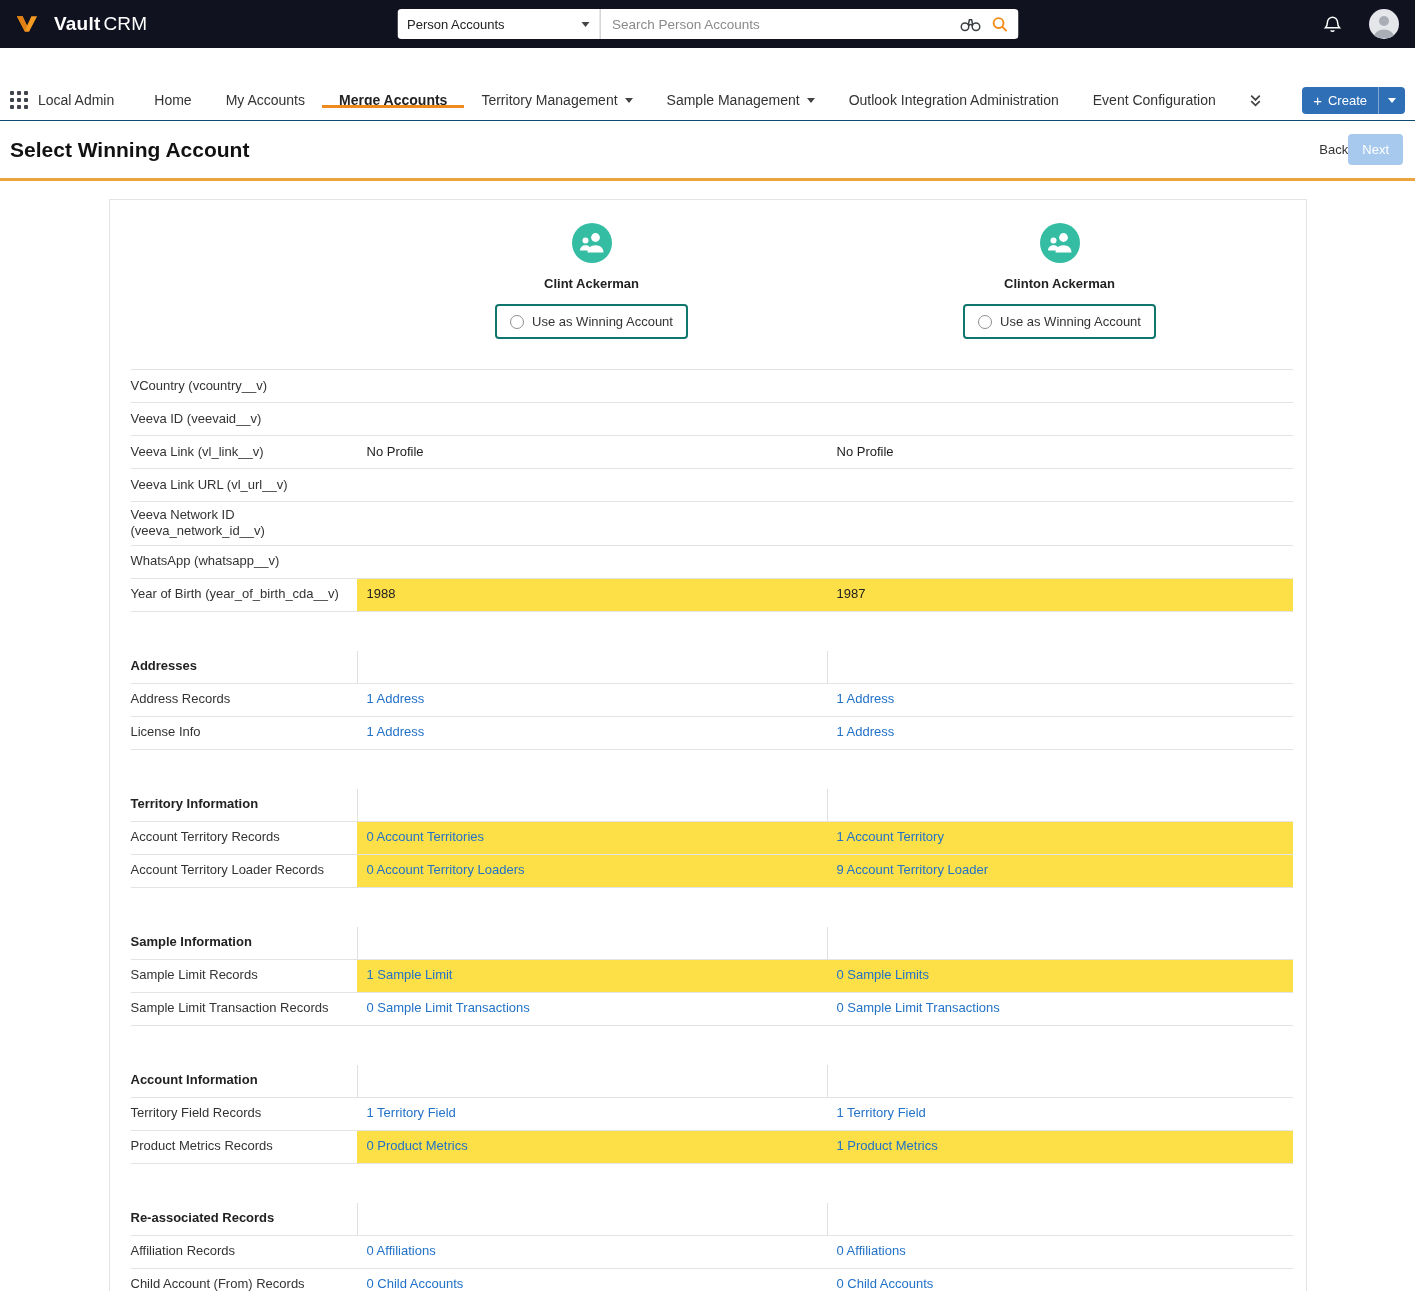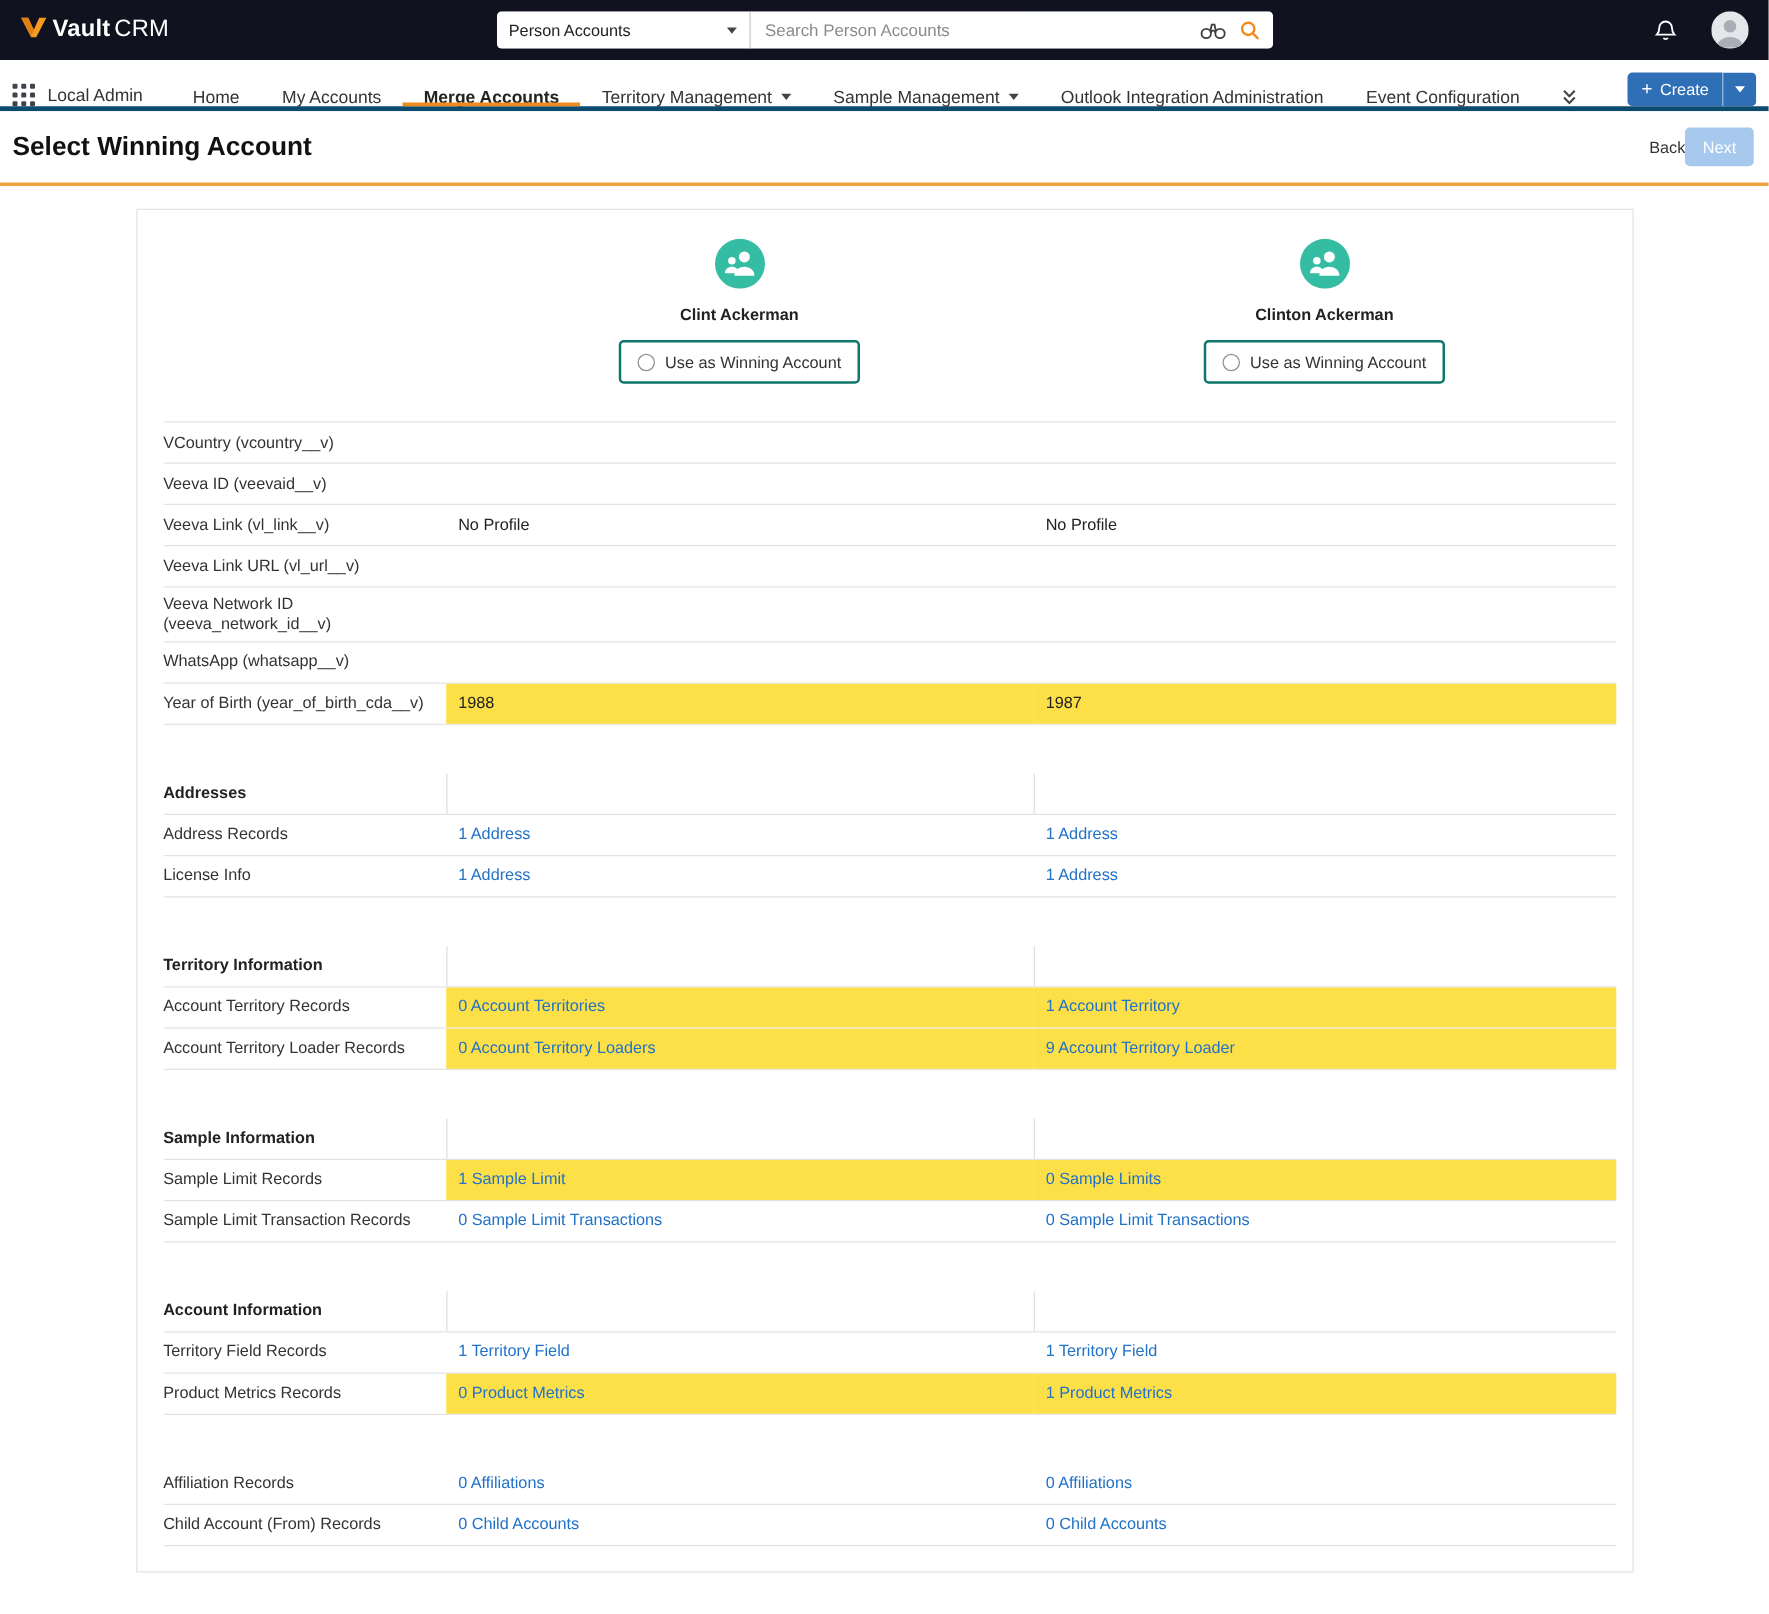--- a/index.html
+++ b/index.html
@@ -13,21 +13,21 @@
 
   
   .topbar {
     height: 48px;
     background: #10121f;
     display: flex;
     align-items: center;
     padding: 0 16px;
     position: relative;
   }
-  .brand { display: flex; gap: 4px; cursor: pointer; }
+  .brand { display: flex; align-items: center; gap: 16px; cursor: pointer; }
   .brand-text { color: #fff; font-size: 19px; letter-spacing: .2px; }
   .brand-vault { font-weight: 700; }
   .brand-crm { font-weight: 300; margin-left: 3px; }
   .searchwrap {
     position: absolute;
     left: 50%;
     transform: translateX(-50%);
     width: 621px;
     height: 30px;
     display: flex;
@@ -70,24 +70,25 @@
     font-family: inherit;
   }
   .searchbox input::placeholder { color: #8a8a8a; }
   .topbar-right { margin-left: auto; display: flex; align-items: center; gap: 26px; }
   .iconbtn { cursor: pointer; display: flex; align-items: center; }
 
   
   .navbar {
     height: 41px;
     background: #fff;
-    border-bottom: 4px solid #0c4a6e;
-    display: flex;
-    align-items: flex-end;
+    border-bottom: 1px solid #0c4a6e;
+    display: flex;
+    align-items: center;
     padding: 0 10px;
+    margin-top: 32px;
   }
   .nav-left { display: flex; align-items: center; gap: 10px; margin-right: 14px; }
   .waffle { display: grid; grid-template-columns: repeat(3, 4px); grid-gap: 3px; cursor: pointer; }
   .waffle i { width: 4px; height: 4px; background: #3f434a; border-radius: 1px; }
   .local-admin { font-size: 14px; color: #333; }
   .nav-divider { width: 1px; background: #e4e4e4; margin: 9px 4px; }
   .nav-tabs { display: flex; align-items: stretch; }
   .tab {
     display: flex;
     align-items: center;
@@ -525,20 +526,25 @@
             <div class="cell cell-label">Product Metrics Records</div>
             <div class="cell cell-val">
               <a class="link">0 Product Metrics</a>
             </div>
             <div class="cell cell-val">
               <a class="link">1 Product Metrics</a>
             </div>
           </div>
         </section>
         <section class="sec">
+          <div class="grid-row sec-head">
+            <div class="cell cell-label sec-title">Re-associated Records</div>
+            <div class="cell cell-val head-val"></div>
+            <div class="cell cell-val head-val"></div>
+          </div>
           <div class="grid-row">
             <div class="cell cell-label">Affiliation Records</div>
             <div class="cell cell-val">
               <a class="link">0 Affiliations</a>
             </div>
             <div class="cell cell-val">
               <a class="link">0 Affiliations</a>
             </div>
           </div>
           <div class="grid-row">

